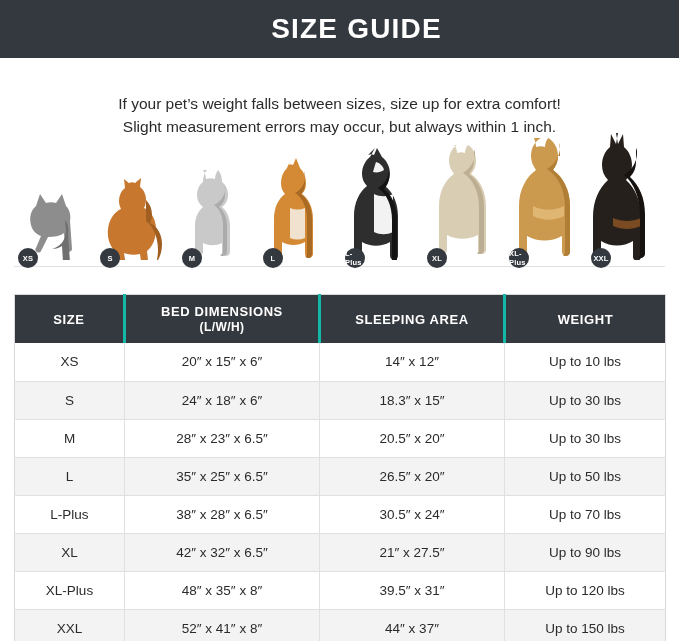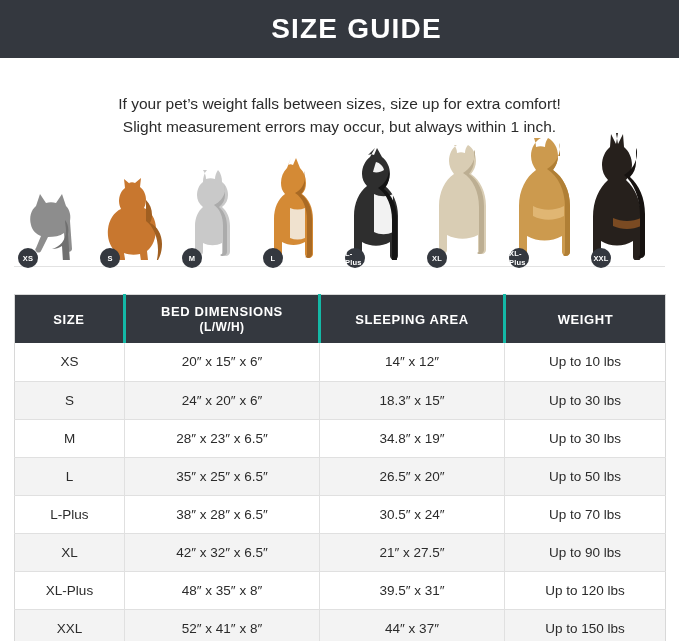--- a/index.html
+++ b/index.html
@@ -247,28 +247,28 @@
     </thead>
     <tbody>
       <tr>
         <td>XS</td>
         <td>20″ x 15″ x 6″</td>
         <td>14″ x 12″</td>
         <td>Up to 10 lbs</td>
       </tr>
       <tr>
         <td>S</td>
-        <td>24″ x 20″ x 6″</td>
+        <td>24″ x 18″ x 6″</td>
         <td>18.3″ x 15″</td>
         <td>Up to 30 lbs</td>
       </tr>
       <tr>
         <td>M</td>
         <td>28″ x 23″ x 6.5″</td>
-        <td>34.8″ x 19″</td>
+        <td>20.5″ x 20″</td>
         <td>Up to 30 lbs</td>
       </tr>
       <tr>
         <td>L</td>
         <td>35″ x 25″ x 6.5″</td>
         <td>26.5″ x 20″</td>
         <td>Up to 50 lbs</td>
       </tr>
       <tr>
         <td>L-Plus</td>

